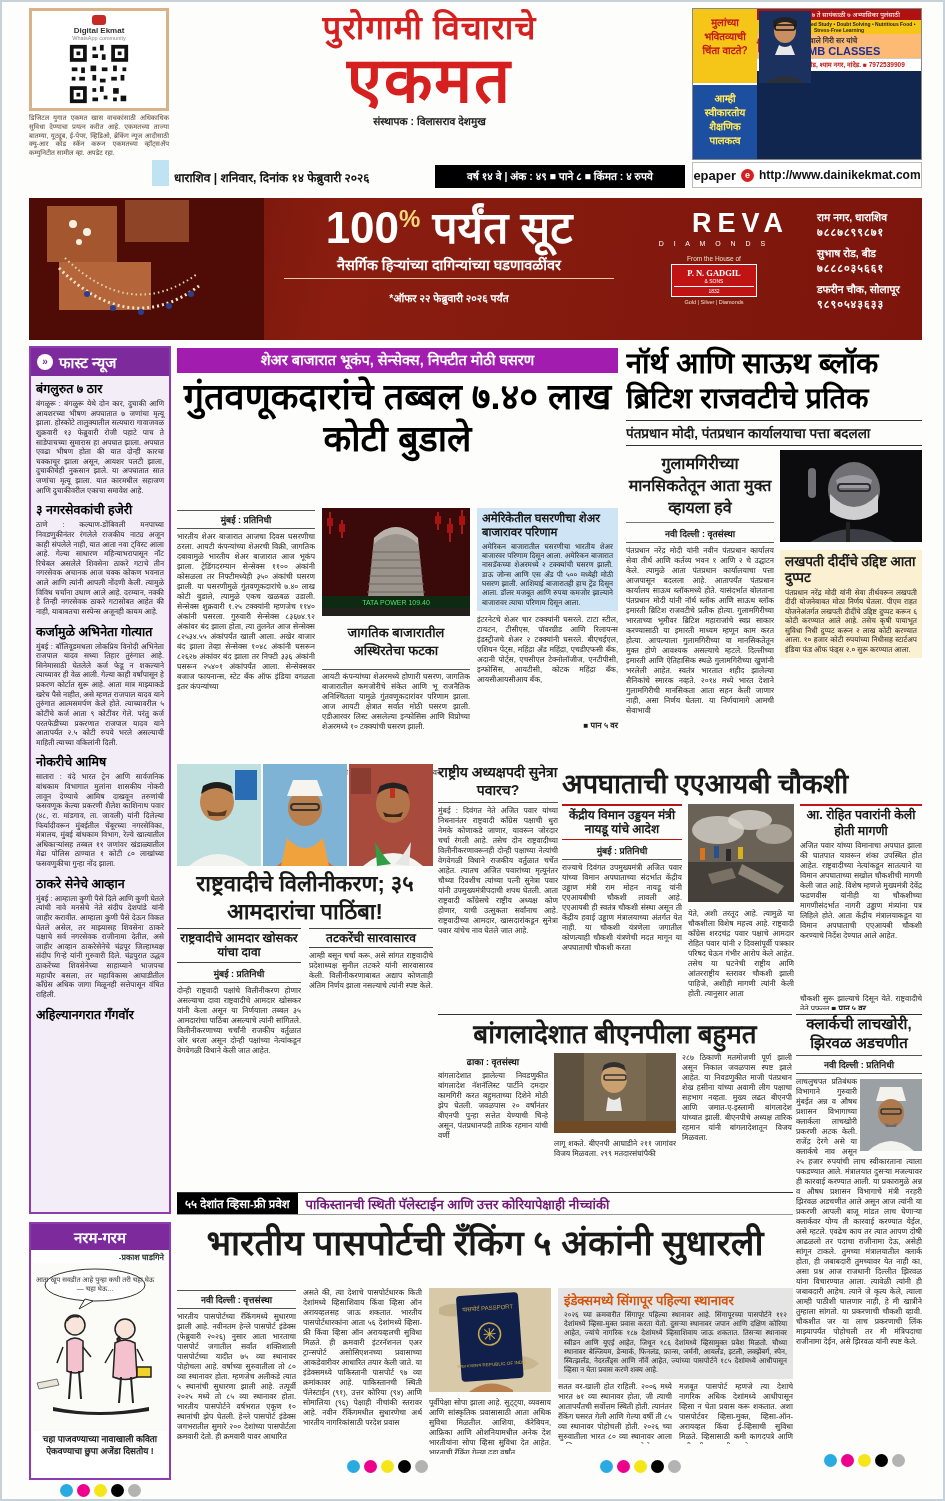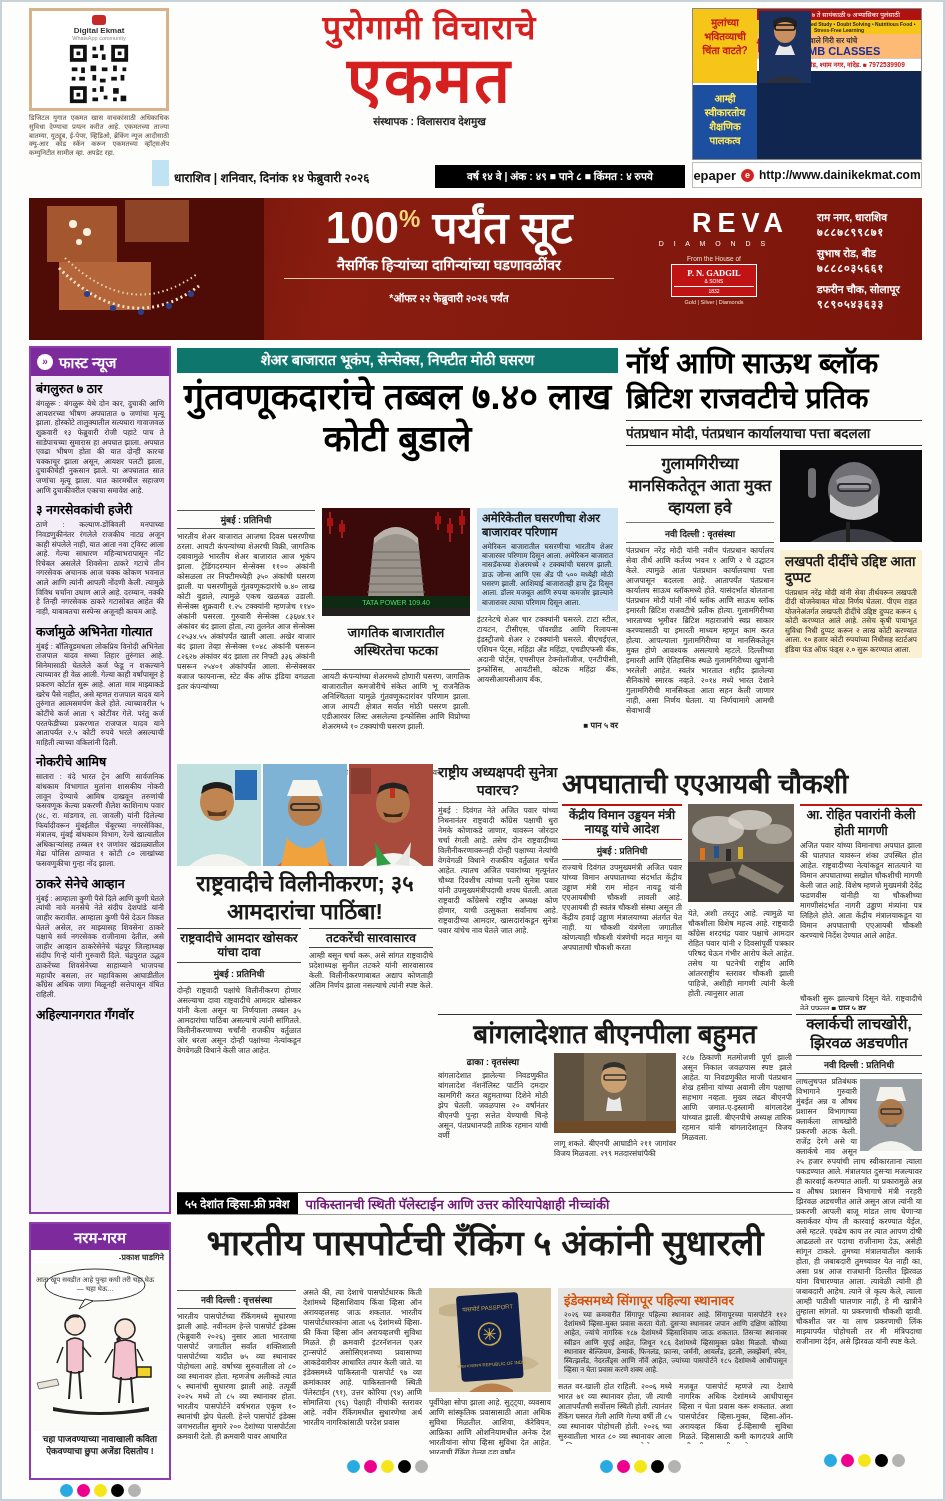--- a/index.html
+++ b/index.html
@@ -68,21 +68,21 @@
   .jewel-addr .pl { font-size:10.5px; } .jewel-addr .ph { font-size:11px; margin-bottom:7px; letter-spacing:1px; }
   
   .fastnews { left:27px; top:344px; width:142px; height:868px; border:2px solid #8d3daf; background:#f3edf8; overflow:hidden; }
   .fn-head { background:#7d2b9c; color:#fff; height:28px; display:flex; align-items:center; gap:6px; padding:0 6px; }
   .fn-head .t { font-size:15px; font-weight:bold; }
   .fn-icon { width:16px; height:16px; border-radius:50%; background:#fff; color:#7d2b9c; font-size:10px; font-weight:bold; text-align:center; line-height:15px; }
   .fn-item { padding:4px 5px 2px; }
   .fn-item h4 { font-size:12.5px; color:#000; margin-bottom:2px; }
   .fn-item p { font-size:7.4px; line-height:1.3; text-align:justify; color:#222; }
   
-  .mk-kicker { left:175px; top:346px; width:441px; height:25px; background:#0f766e; color:#fff; font-size:14.5px; font-weight:bold; text-align:center; line-height:25px; }
+  .mk-kicker { left:175px; top:346px; width:441px; height:25px; background:#a21caf; color:#fff; font-size:14.5px; font-weight:bold; text-align:center; line-height:25px; }
   .mk-headline { left:175px; top:374px; width:441px; font-size:36px; font-weight:bold; text-align:center; line-height:1.18; color:#000; }
   .mk-body { left:175px; top:506px; width:441px; height:252px; display:flex; gap:7px; }
   .mk-c1 { width:138px; } .mk-c2 { width:148px; } .mk-c3 { width:141px; }
   .mk-img { width:148px; height:108px; }
   .mk-capt { font-size:13px; font-weight:bold; text-align:center; margin-top:3px; border-bottom:1px solid #555; padding-bottom:10px; }
   .bluebox { background:#cfe4f4; padding:4px 5px; }
   .bluebox h5 { font-size:11.5px; line-height:1.2; margin-bottom:2px; }
   .bluebox p { font-size:7.2px; line-height:1.3; text-align:justify; }
   
   .pmo { left:624px; top:344px; width:296px; height:414px; overflow:hidden; }

